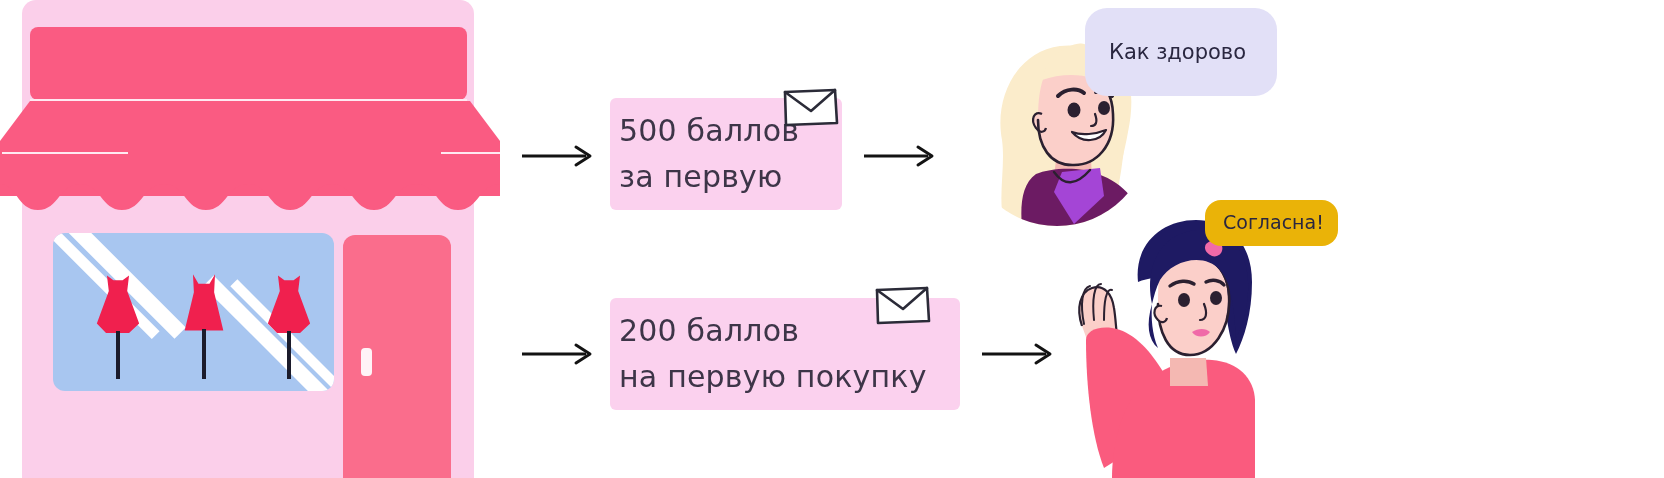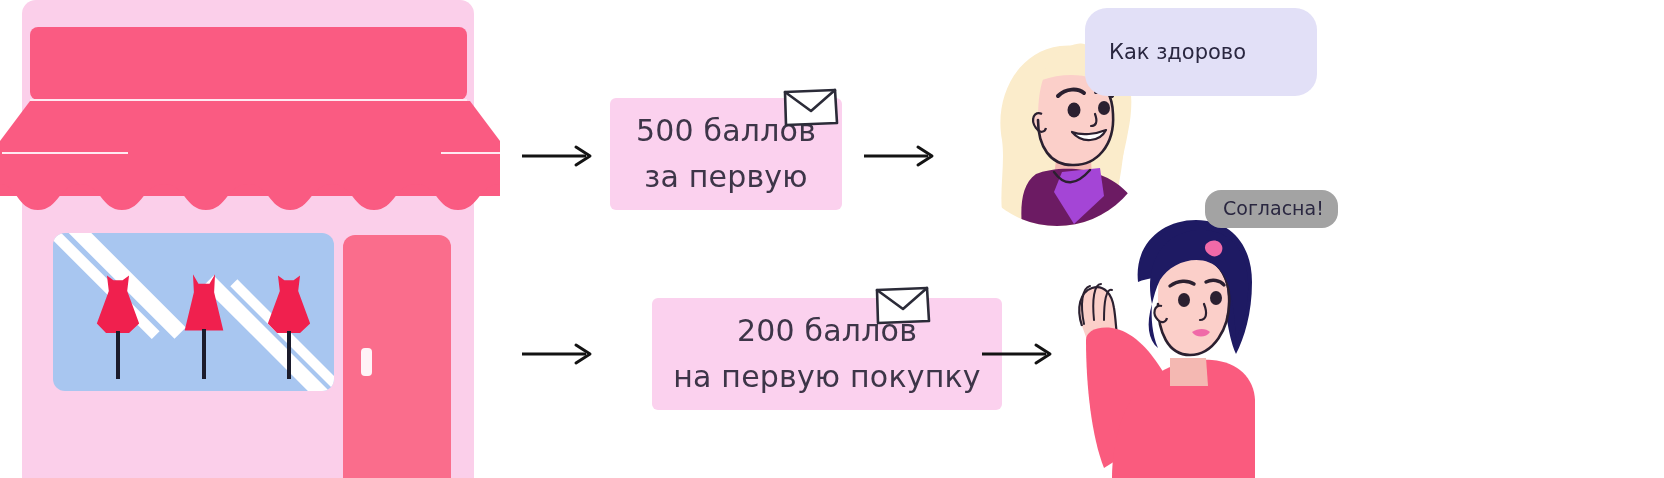--- a/index.html
+++ b/index.html
@@ -163,33 +163,32 @@
   
   .offer-card {
     position: absolute;
     background: #fbd1ee;
     border-radius: 6px;
     display: flex;
     flex-direction: column;
     justify-content: center;
     padding: 0 9px;
     box-sizing: border-box;
-    text-align: center;
   }
   .offer-line {
     font-family: "DejaVu Sans", sans-serif;
     font-size: 30px;
     font-weight: 400;
     color: #3d3548;
     line-height: 1.52;
     letter-spacing: 0.2px;
     white-space: nowrap;
   }
   #card-500 { left: 610px; top: 98px; width: 232px; height: 112px; }
-  #card-200 { left: 610px; top: 298px; width: 350px; height: 112px; margin-left: 42px; }
+  #card-200 { left: 610px; top: 298px; width: 350px; height: 112px; }
 
   .envelope { position: absolute; }
   #env-500 { left: 780px; top: 82px; }
   #env-200 { left: 872px; top: 280px; }
 
   
   .bubble {
     position: absolute;
     background: #e2e0f7;
     border-radius: 22px;
@@ -200,28 +199,28 @@
   }
   .bubble-line {
     font-family: "DejaVu Sans", sans-serif;
     font-size: 21px;
     color: #2a2740;
     line-height: 1.46;
     white-space: nowrap;
   }
   #bubble-1 {
     left: 1085px; top: 8px;
-    width: 232px; height: 88px;
+    width: 192px; height: 88px;
     padding: 0 24px;
   }
   #bubble-2 {
-    left: 1205px; top: 190px;
-    width: 133px; height: 38px;
+    left: 1205px; top: 200px;
+    width: 133px; height: 46px;
     padding: 0 18px;
-    background: #a3a3a3;
+    background: #eab308;
     border-radius: 16px;
   }
   #bubble-2 .bubble-line { font-size: 19px; }
 
   
   .character { position: absolute; }
   #woman-blonde { left: 950px; top: 28px; width: 195px; height: 200px; }
   #woman-dark  { left: 1020px; top: 208px; width: 235px; height: 270px; }
 </style>
 </head>

